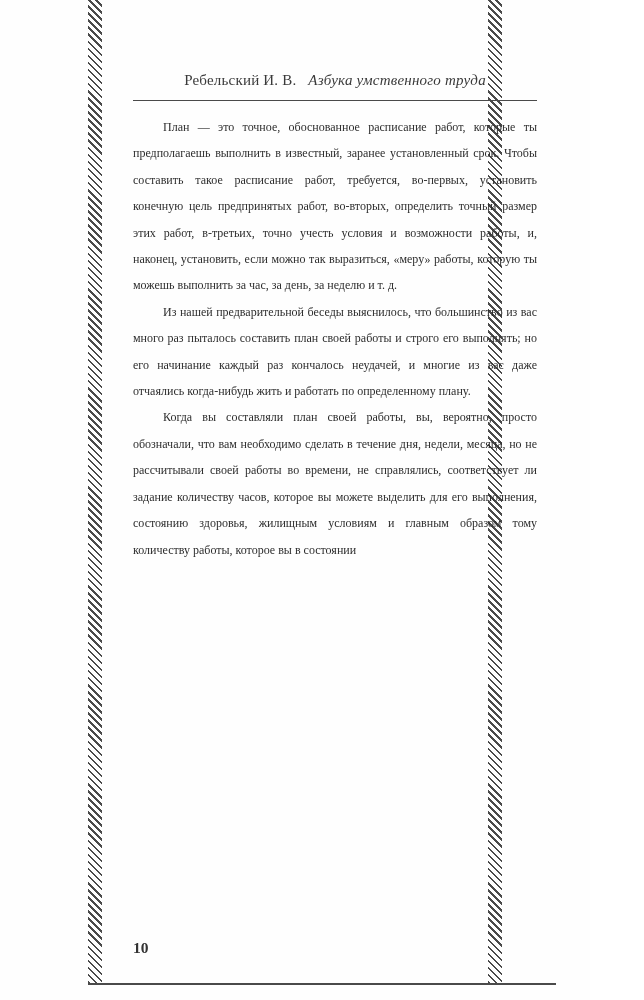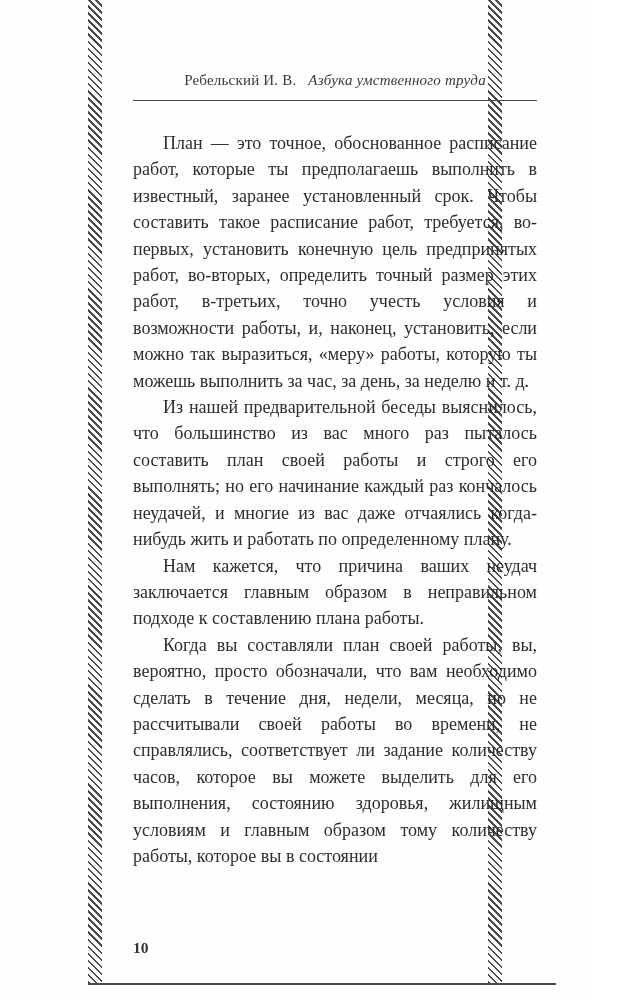--- a/index.html
+++ b/index.html
@@ -56,22 +56,22 @@
     left: 133px;
     width: 404px;
     top: 100px;
     height: 0;
     border-top: 1.2px solid #4a4a4a;
   }
   .body-text {
     position: absolute;
     left: 133px;
     width: 404px;
-    top: 130px;
-    font-size: 18px;
+    top: 114px;
+    font-size: 12px;
     line-height: 26.4px;
     text-align: justify;
     hyphens: auto;
     -webkit-hyphens: auto;
     color: #2d2d2d;
   }
   .body-text p {
     margin: 0;
     text-indent: 30px;
   }
@@ -98,19 +98,18 @@
     <span class="author">Ребельский И. В.</span>
     <span>&nbsp;</span>
     <span class="title">Азбука умственного труда</span>
   </div>
 
   <div class="header-divider"></div>
 
   <div class="body-text" lang="ru">
     <p>План — это точное, обоснованное расписание работ, которые ты предполагаешь выполнить в известный, заранее установленный срок. Чтобы составить такое расписание работ, требуется, во-первых, установить конечную цель предпринятых работ, во-вторых, определить точный размер этих работ, в-третьих, точно учесть условия и возможности работы, и, наконец, установить, если можно так выразиться, «меру» работы, которую ты можешь выполнить за час, за день, за неделю и т. д.</p>
     <p>Из нашей предварительной беседы выяснилось, что большинство из вас много раз пыталось составить план своей работы и строго его выполнять; но его начинание каждый раз кончалось неудачей, и многие из вас даже отчаялись когда-нибудь жить и работать по определенному плану.</p>
-    <p>Нам кажется, что причина ваших неудач заключается главным образом в неправильном подходе к составлению плана работы.</p>
     <p>Когда вы составляли план своей работы, вы, вероятно, просто обозначали, что вам необходимо сделать в течение дня, недели, месяца, но не рассчитывали своей работы во времени, не справлялись, соответствует ли задание количеству часов, которое вы можете выделить для его выполнения, состоянию здоровья, жилищным условиям и главным образом тому количеству работы, которое вы в состоянии</p>
   </div>
 
   <div class="page-number">10</div>
 
 </div>
 
 </body></html>

